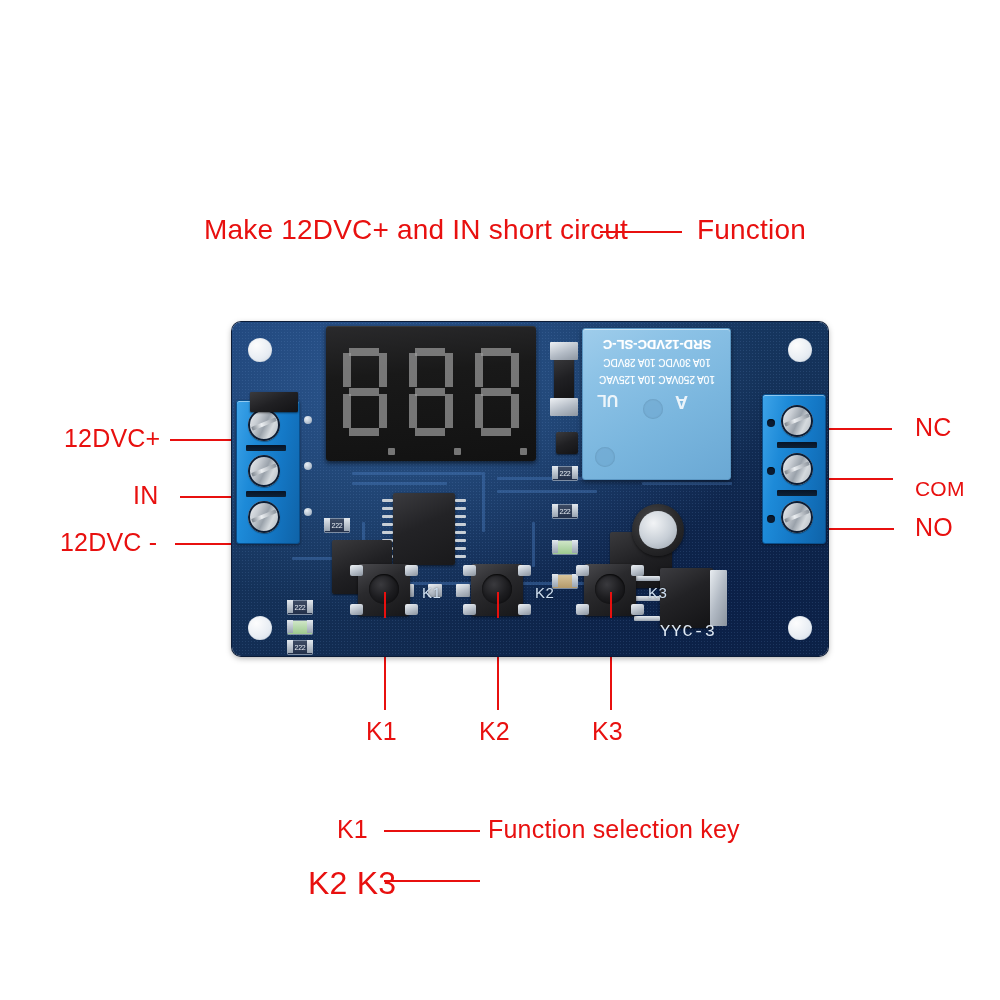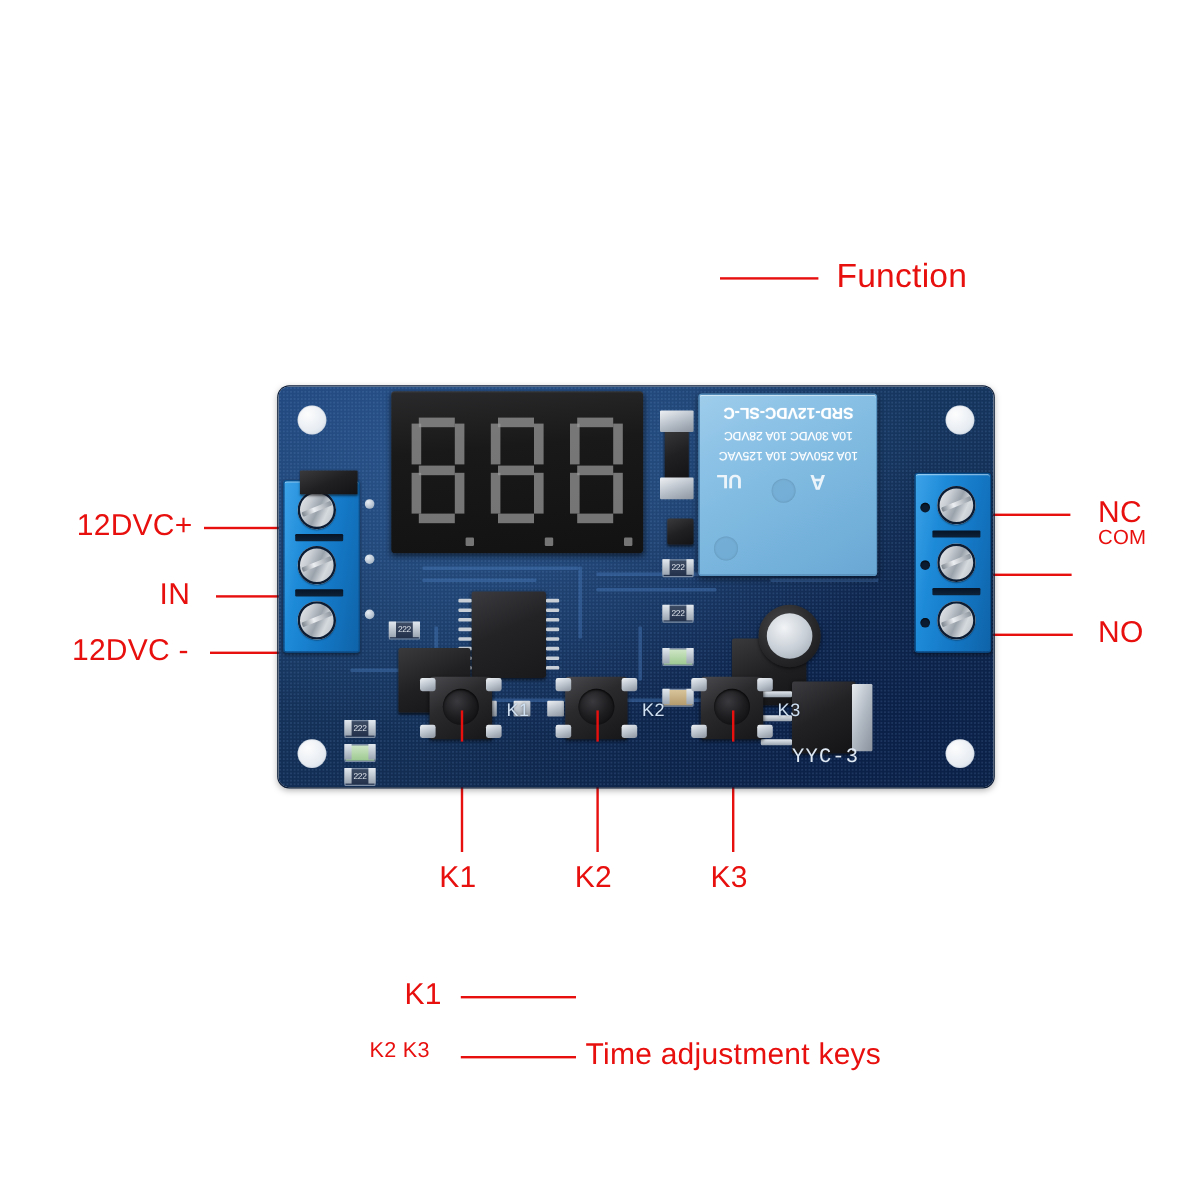--- a/index.html
+++ b/index.html
@@ -219,56 +219,57 @@
   .silk-mono{
     position:absolute;color:#dfe9f4;
     font-family:"Liberation Mono", monospace;letter-spacing:1px;
   }
 </style>
 </head>
 <body>
 
 <div id="stage">
 
+  <div class="ann" style="left:204px;top:214px;font-size:28px;">Make 12DVC+ and IN short circut</div>
   <div class="ann-line" style="left:600px;top:231px;width:82px;"></div>
   <div class="ann" style="left:697px;top:214px;font-size:28px;">Function</div>
 
   <div class="ann" style="left:64px;top:424px;font-size:25px;">12DVC+</div>
   <div class="ann-line" style="left:170px;top:439px;width:95px;"></div>
 
   <div class="ann" style="left:133px;top:481px;font-size:25px;">IN</div>
   <div class="ann-line" style="left:180px;top:496px;width:85px;"></div>
 
   <div class="ann" style="left:60px;top:528px;font-size:25px;">12DVC -</div>
   <div class="ann-line" style="left:175px;top:543px;width:90px;"></div>
 
   <div class="ann-line" style="left:800px;top:428px;width:92px;"></div>
   <div class="ann" style="left:915px;top:413px;font-size:25px;">NC</div>
 
   <div class="ann-line" style="left:803px;top:478px;width:90px;"></div>
-  <div class="ann" style="left:915px;top:438px;font-size:17px;">COM</div>
+  <div class="ann" style="left:915px;top:477px;font-size:21px;">COM</div>
 
   <div class="ann-line" style="left:806px;top:528px;width:88px;"></div>
   <div class="ann" style="left:915px;top:513px;font-size:25px;">NO</div>
 
   <div class="ann-vline" style="left:384px;top:612px;height:98px;"></div>
   <div class="ann" style="left:366px;top:717px;font-size:25px;">K1</div>
 
   <div class="ann-vline" style="left:497px;top:612px;height:98px;"></div>
   <div class="ann" style="left:479px;top:717px;font-size:25px;">K2</div>
 
   <div class="ann-vline" style="left:610px;top:612px;height:98px;"></div>
   <div class="ann" style="left:592px;top:717px;font-size:25px;">K3</div>
 
   <div class="ann" style="left:337px;top:815px;font-size:25px;">K1</div>
   <div class="ann-line" style="left:384px;top:830px;width:96px;"></div>
-
-  <div class="ann" style="left:308px;top:865px;font-size:18px;">K2 K3</div>
+  <div class="ann" style="left:488px;top:815px;font-size:25px;">Function selection key</div>
+
+  <div class="ann" style="left:308px;top:865px;font-size:32px;">K2 K3</div>
   <div class="ann-line" style="left:384px;top:880px;width:96px;"></div>
-  <div class="ann" style="left:488px;top:865px;font-size:25px;">Time adjustment keys</div>
 
   <div id="pcb">
 
     <div class="hole" style="left:16px;top:16px;width:24px;height:24px;"></div>
     <div class="hole" style="left:556px;top:16px;width:24px;height:24px;"></div>
     <div class="hole" style="left:16px;top:294px;width:24px;height:24px;"></div>
     <div class="hole" style="left:556px;top:294px;width:24px;height:24px;"></div>
 
     <div class="trace" style="left:120px;top:150px;width:130px;height:3px;"></div>
     <div class="trace" style="left:120px;top:160px;width:95px;height:3px;"></div>

